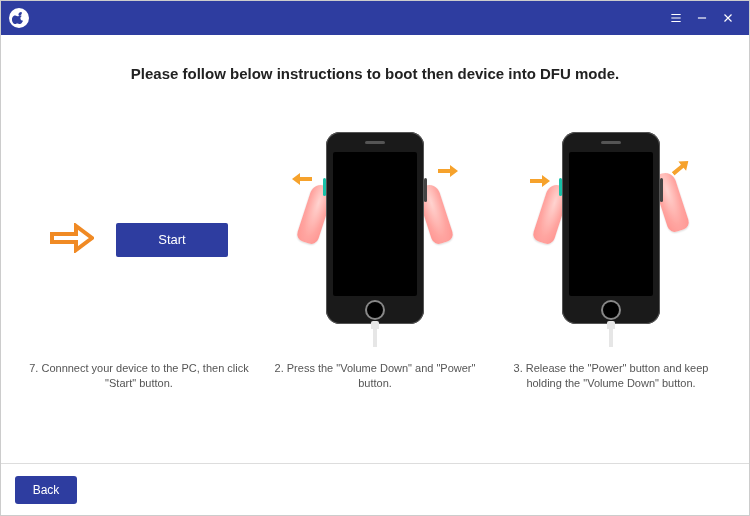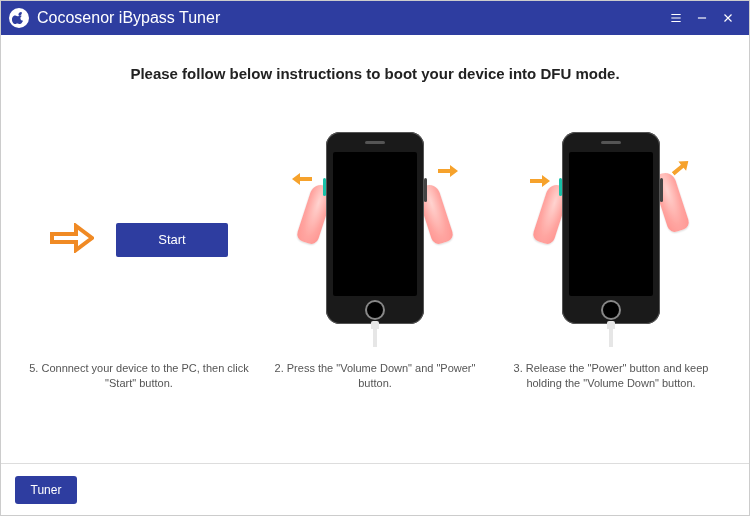--- a/index.html
+++ b/index.html
@@ -62,56 +62,55 @@
 <body>
 
 <div class="window">
 
   <div class="titlebar">
     <div class="logo">
       <svg viewBox="0 0 24 24">
           <path fill="#2e3da0" d="M16.5 2c.8 1.5.3 3.3-.9 4.3-1.1 1-2.9 1.6-4.3.9-.6-1.5.1-3.3 1.1-4.2C13.5 2 15.3 1.4 16.5 2zM19 16.8c-.6 1.3-1.3 2.5-2.4 3.6-1 1-2.3 2-3.8 2-1.4 0-1.9-.9-3.6-.9s-2.2.9-3.6.9c-1.5 0-2.7-1-3.7-2C-.8 17.5-1 10.5 2.8 8.4c1.3-.7 2.9-.9 4.1-.2 1 .5 1.8.9 2.6.9.8 0 1.6-.4 2.8-1 1.3-.6 3-.6 4.4.3-3.6 2-3 7.9 2.3 8.4z"></path>
         </svg>
     </div>
-    <div class="title">Cocosenor iBypass Tuner</div>
     <div class="spacer"></div>
     <div class="winbtn">
       <svg viewBox="0 0 24 24">
           <path stroke="#fff" stroke-width="2" d="M4 6h16M4 12h16M4 18h16"></path>
         </svg>
     </div>
     <div class="winbtn">
       <svg viewBox="0 0 24 24">
           <path stroke="#fff" stroke-width="2" d="M5 12h14"></path>
         </svg>
     </div>
     <div class="winbtn">
       <svg viewBox="0 0 24 24">
           <path stroke="#fff" stroke-width="2" d="M6 6l12 12M18 6L6 18"></path>
         </svg>
     </div>
   </div>
 
   <div class="body">
-    <div class="heading">Please follow below instructions to boot your device into DFU mode.</div>
+    <div class="heading">Please follow below instructions to boot then device into DFU mode.</div>
 
     <div class="steps">
 
       <div class="step">
         <div class="step-visual">
           <div class="start-container">
             <span class="big-arrow">
               <svg viewBox="0 0 44 30">
                   <path fill="none" stroke="#f08a24" stroke-width="4" d="M2 11h24v-8l16 12-16 12v-8H2z"></path>
                 </svg>
             </span>
             <button class="start-btn">Start</button>
           </div>
         </div>
-        <div class="step-caption">5. Connnect your device to the PC, then click "Start" button.</div>
+        <div class="step-caption">7. Connnect your device to the PC, then click "Start" button.</div>
       </div>
 
       <div class="step">
         <div class="step-visual">
           <div class="phone-wrap">
             <div class="thumb left"></div>
             <div class="thumb right"></div>
             <span class="small-arrow sa-press-left"><svg viewBox="0 0 20 14">
                   <path fill="#f6a22c" d="M0 7l8-6v4h12v4H8v4z"></path>
                 </svg></span>
@@ -150,16 +149,16 @@
             <div class="cable"></div>
           </div>
         </div>
         <div class="step-caption">3. Release the "Power" button and keep holding the "Volume Down" button.</div>
       </div>
 
     </div>
   </div>
 
   <div class="footer">
-    <button class="back-btn">Tuner</button>
+    <button class="back-btn">Back</button>
   </div>
 
 </div>
 
 </body></html>

